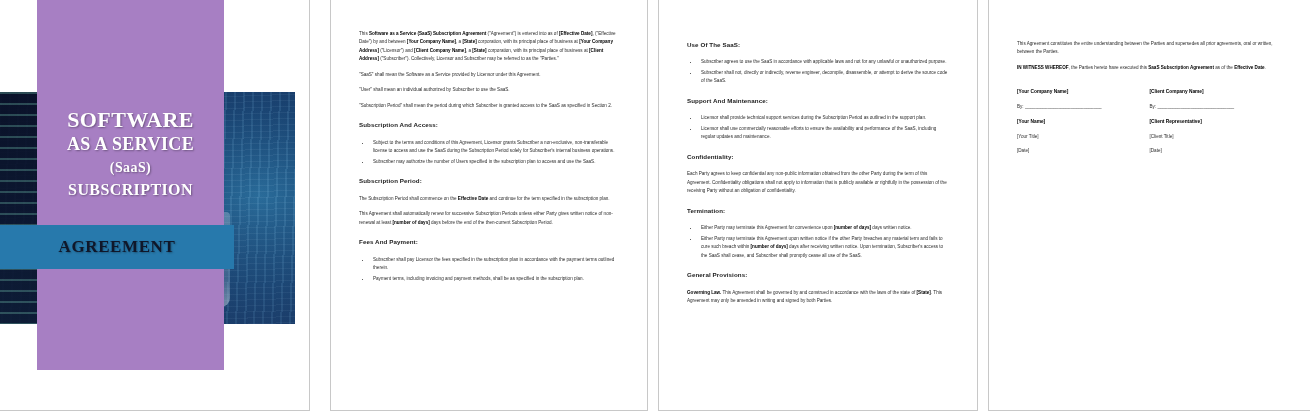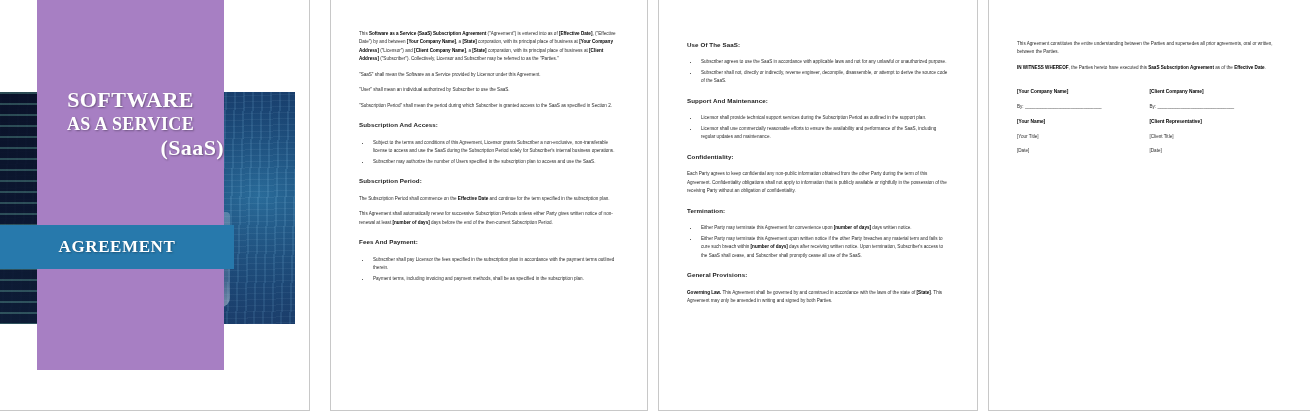--- a/index.html
+++ b/index.html
@@ -77,45 +77,45 @@
     text-align: center; line-height: 13px;
     font-family: "Liberation Sans", sans-serif;
   }
   .photo-chip.c1 { left: 108px; top: 60px; }
   .photo-chip.c2 { left: 142px; top: 59px; }
   .photo-chip.c3 { left: 104px; top: 161px; }
   .photo-chip.c4 { left: 180px; top: 161px; }
 
   .cover-title-block {
     position: absolute;
-    left: 37px; top: 88px;
+    left: 37px; top: 108px;
     width: 187px;
     z-index: 4;
     text-align: center;
     color: #ffffff;
     font-family: "Liberation Serif", serif;
     font-weight: bold;
     text-shadow: 1px 1px 2px rgba(0,0,0,.35);
   }
   .ct-line { display: block; letter-spacing: .4px; }
   .ct-1 { font-size: 22px; line-height: 24px; }
   .ct-2 { font-size: 18px; line-height: 24px; }
-  .ct-3 { font-size: 22px; line-height: 24px; text-align: right; }
+  .ct-3 { font-size: 14px; line-height: 24px; }
   .ct-4 { font-size: 16px; line-height: 20px; }
 
   .cover-agreement-bar {
     position: absolute;
     left: 0px; top: 225px;
     width: 234px; height: 44px;
     background: #2779ac;
     z-index: 5;
     display: flex; align-items: center; justify-content: center;
   }
   .cover-agreement-bar span {
-    color: #ffffff;
+    color: #0f172a;
     font-family: "Liberation Serif", serif;
     font-weight: bold;
     font-size: 17px;
     letter-spacing: .6px;
     text-shadow: 1px 1px 2px rgba(0,0,0,.3);
   }
 
   
   .doc-body {
     padding: 30px 28px 0 28px;
@@ -162,20 +162,21 @@
         <div class="photo-chip c3">JAVA</div>
         <div class="photo-chip c4">PHP</div>
       </div>
 
       <div class="cover-purple-band"></div>
 
       <div class="cover-title-block">
         <span class="ct-line ct-1">SOFTWARE</span>
         <span class="ct-line ct-2">AS A SERVICE</span>
         <span class="ct-line ct-3">(SaaS)</span>
+        <span class="ct-line ct-4">SUBSCRIPTION</span>
       </div>
 
       <div class="cover-agreement-bar">
         <span>AGREEMENT</span>
       </div>
     </div>
   </div>
 
   <div class="page page-2">
     <div class="doc-body">

